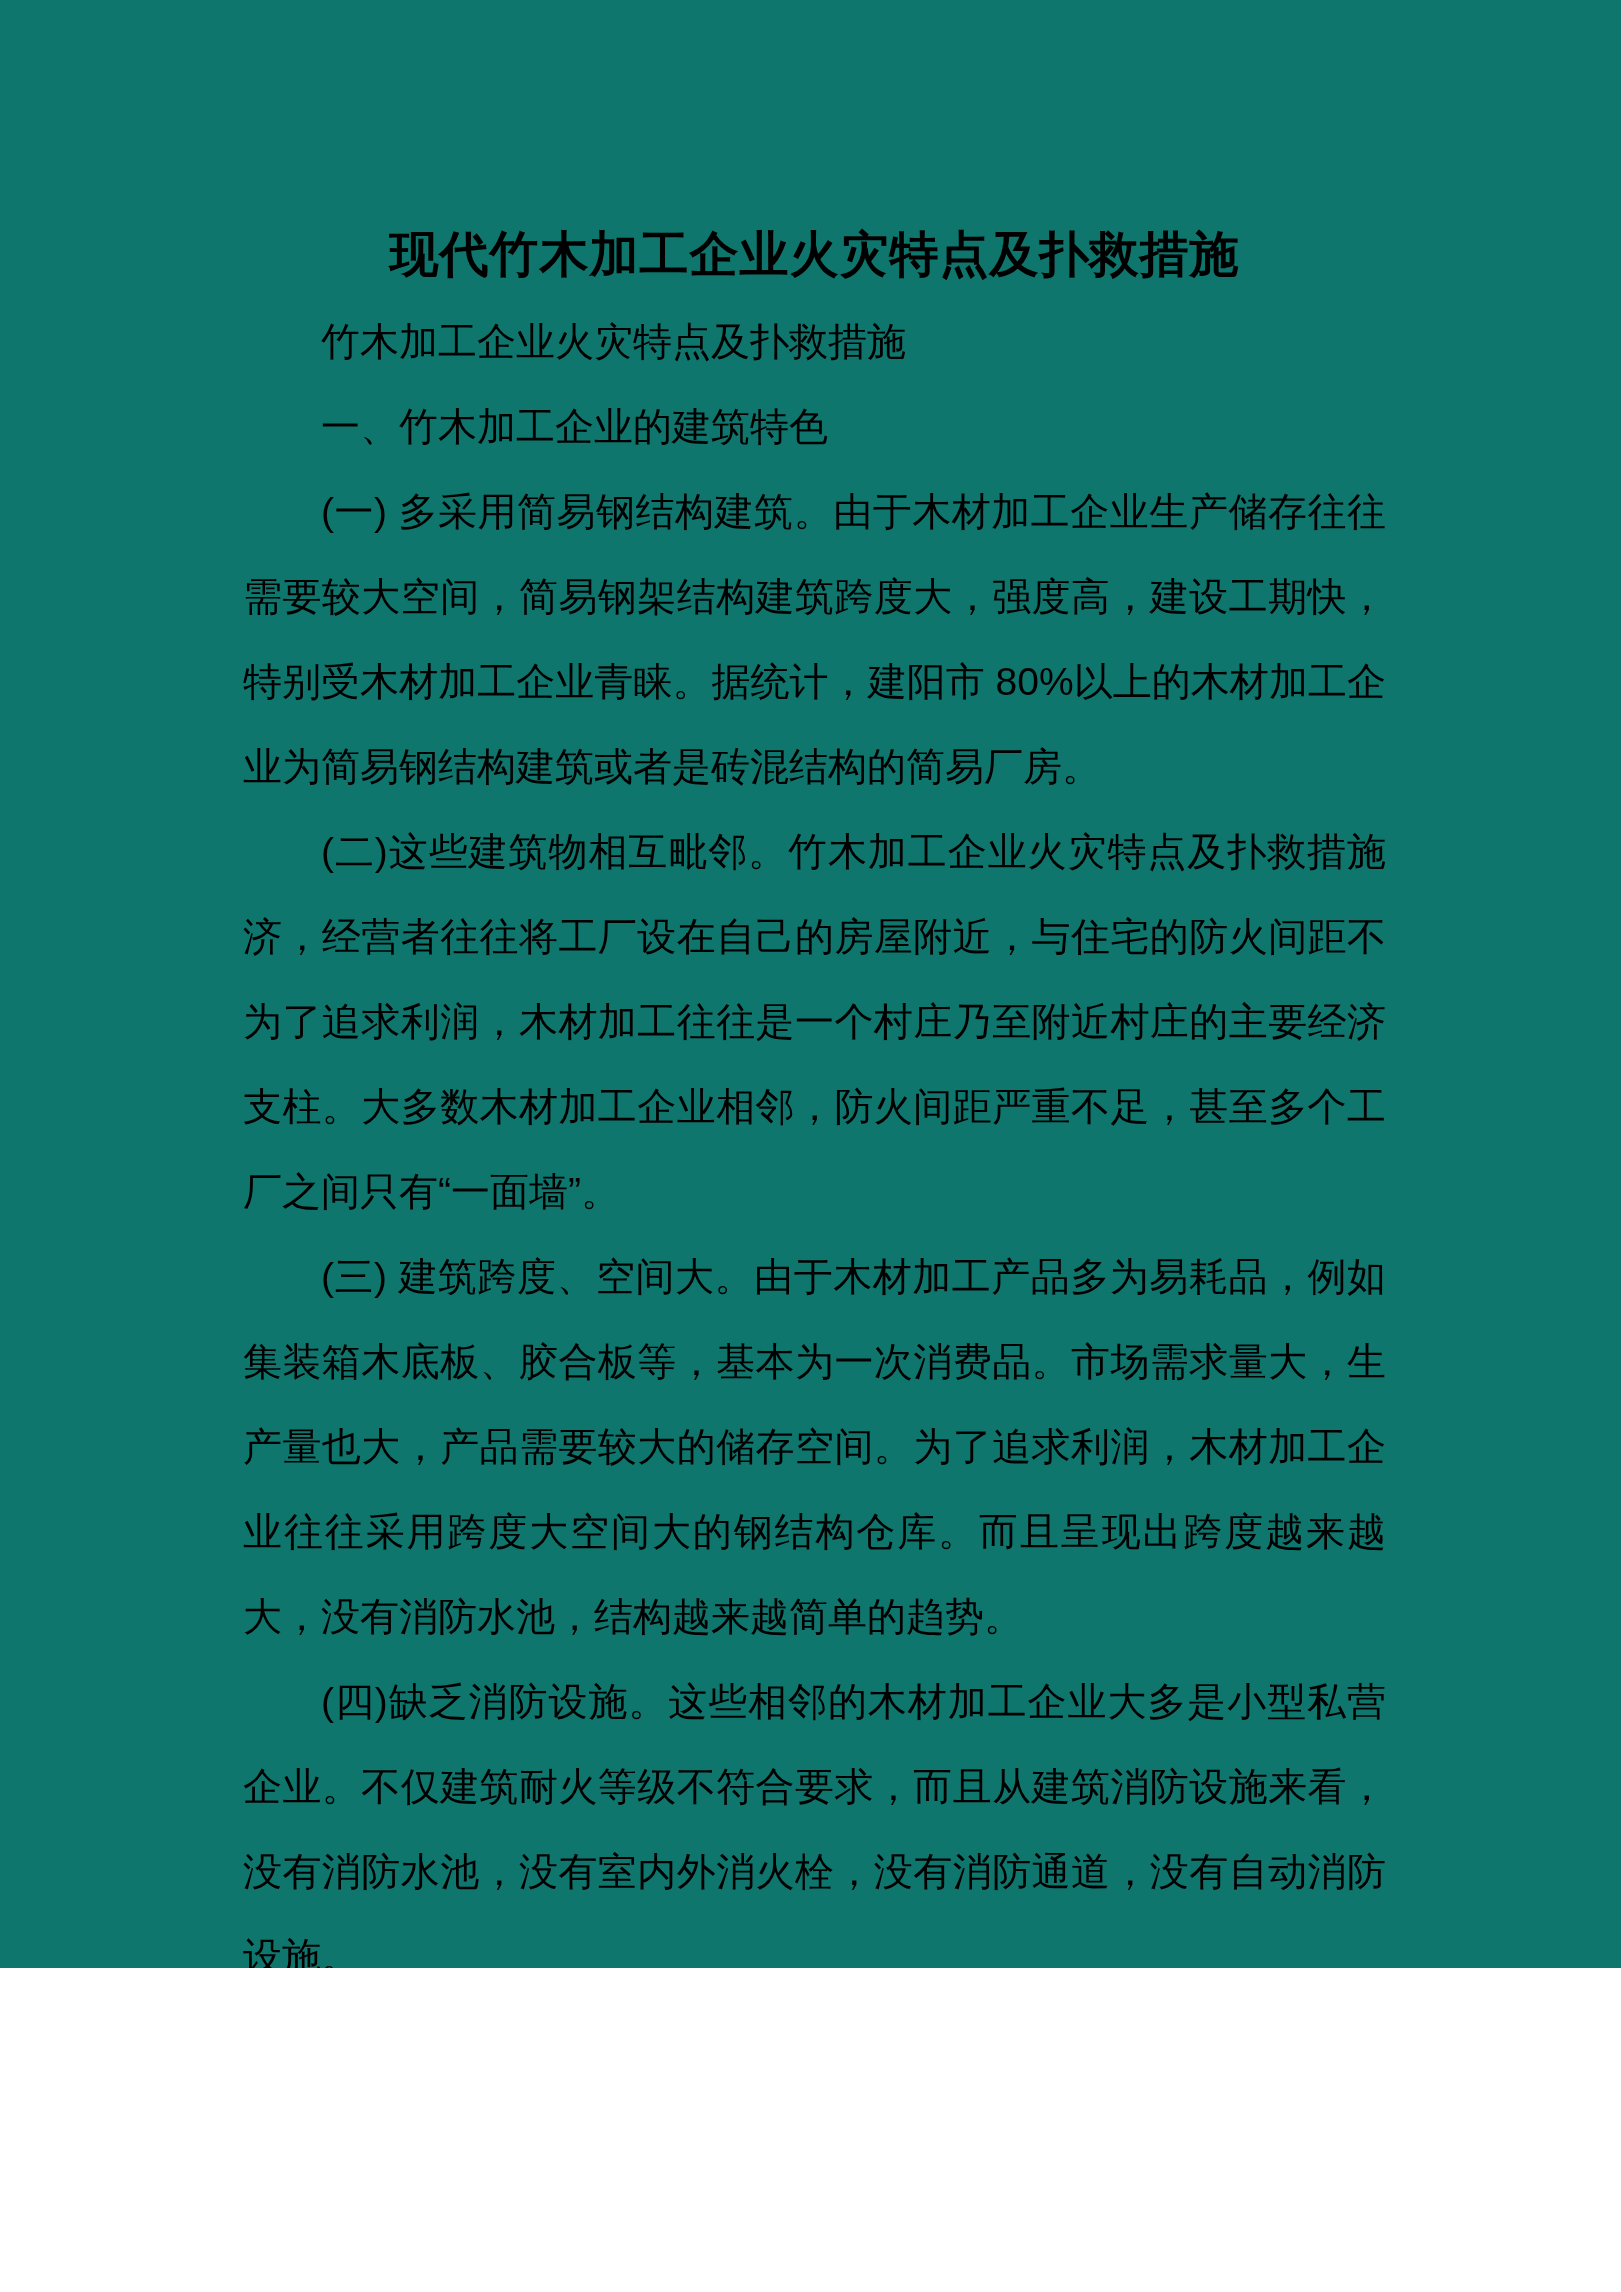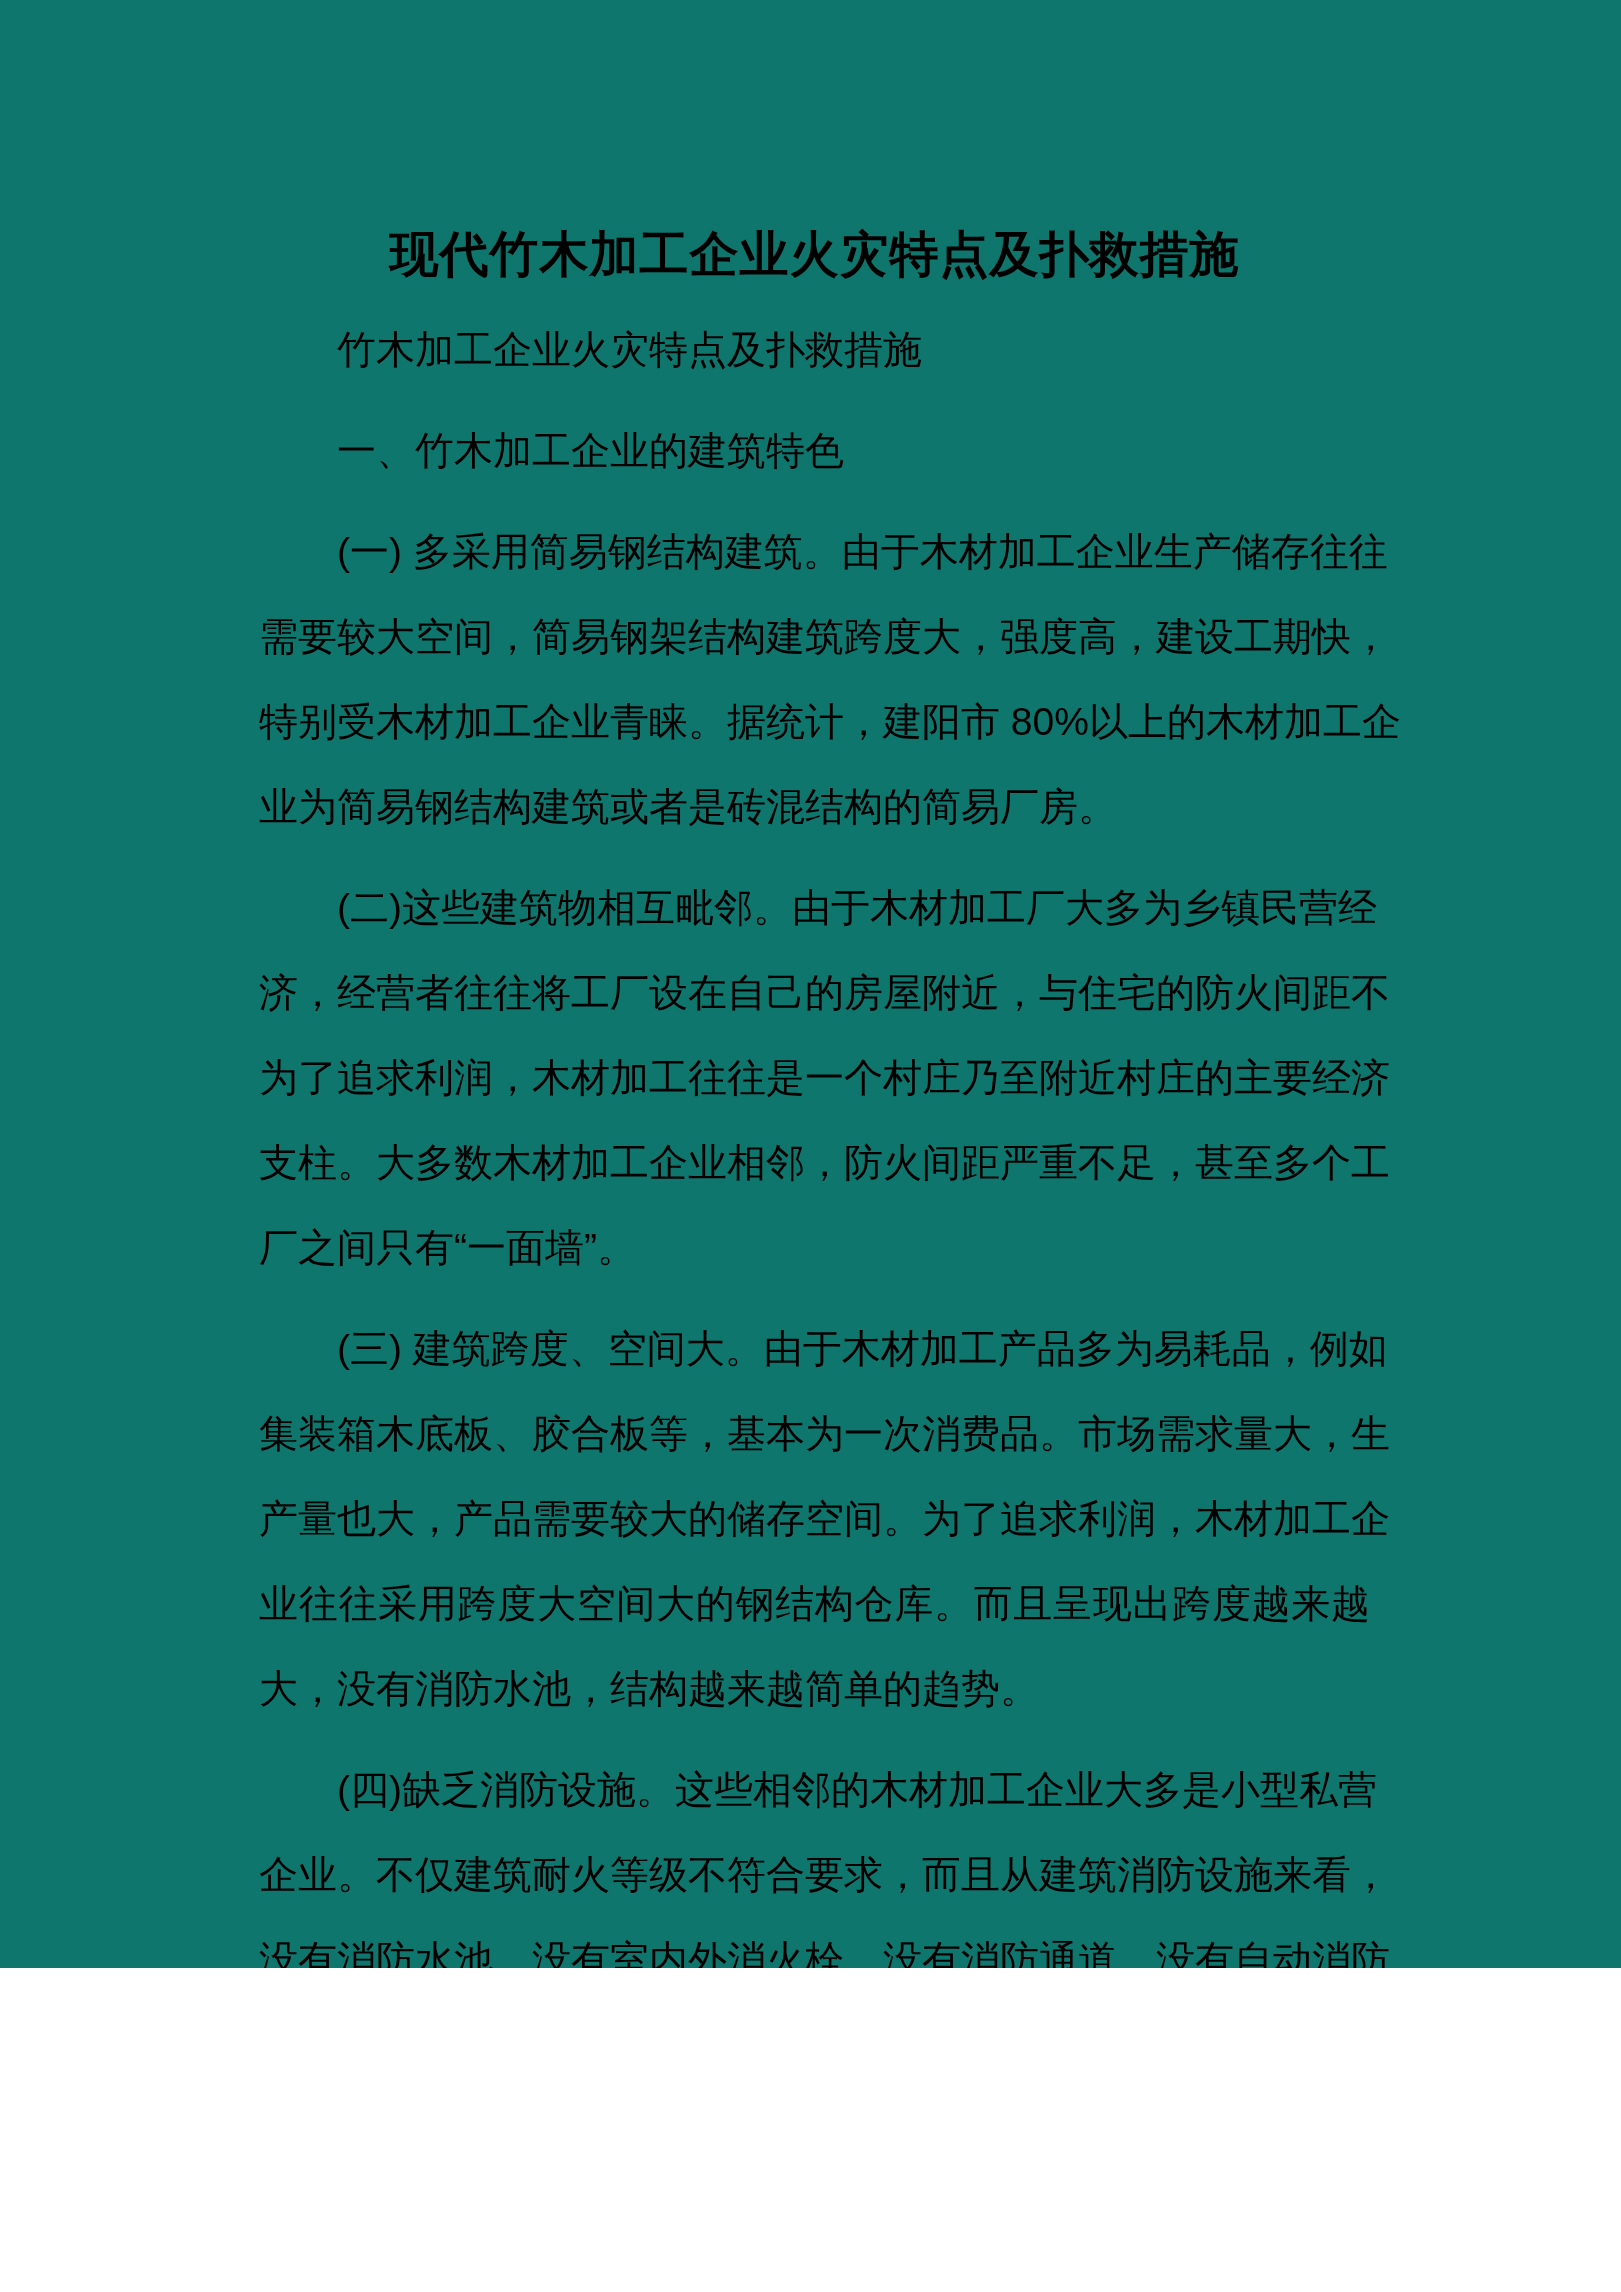--- a/index.html
+++ b/index.html
@@ -33,21 +33,21 @@
   .title {
     font-size: 49px;
     font-weight: 700;
     line-height: 74px;
     text-align: center;
     margin: 0 0 7.8px 0;
     letter-spacing: 1px;
     color: #000000;
   }
   .para {
-    margin: 16px;
+    margin: 0;
     padding: 0;
   }
   .line {
     font-size: 39px;
     line-height: 85px;
     color: #000000;
     text-align: justify;
     text-align-last: justify;
     -moz-text-align-last: justify;
     white-space: nowrap;
@@ -74,21 +74,21 @@
         <div class="para">
           <div class="line first last">一、竹木加工企业的建筑特色</div>
         </div>
         <div class="para">
           <div class="line first">(一) 多采用简易钢结构建筑。由于木材加工企业生产储存往往</div>
           <div class="line">需要较大空间，简易钢架结构建筑跨度大，强度高，建设工期快，</div>
           <div class="line">特别受木材加工企业青睐。据统计，建阳市 80%以上的木材加工企</div>
           <div class="line last">业为简易钢结构建筑或者是砖混结构的简易厂房。</div>
         </div>
         <div class="para">
-          <div class="line first">(二)这些建筑物相互毗邻。由于木材加工厂大多为乡镇民营经</div>
+          <div class="line first">(二)这些建筑物相互毗邻。竹木加工企业火灾特点及扑救措施</div>
           <div class="line">济，经营者往往将工厂设在自己的房屋附近，与住宅的防火间距不</div>
           <div class="line">为了追求利润，木材加工往往是一个村庄乃至附近村庄的主要经济</div>
           <div class="line">支柱。大多数木材加工企业相邻，防火间距严重不足，甚至多个工</div>
           <div class="line last">厂之间只有“一面墙”。</div>
         </div>
         <div class="para">
           <div class="line first">(三) 建筑跨度、空间大。由于木材加工产品多为易耗品，例如</div>
           <div class="line">集装箱木底板、胶合板等，基本为一次消费品。市场需求量大，生</div>
           <div class="line">产量也大，产品需要较大的储存空间。为了追求利润，木材加工企</div>
           <div class="line">业往往采用跨度大空间大的钢结构仓库。而且呈现出跨度越来越</div>

